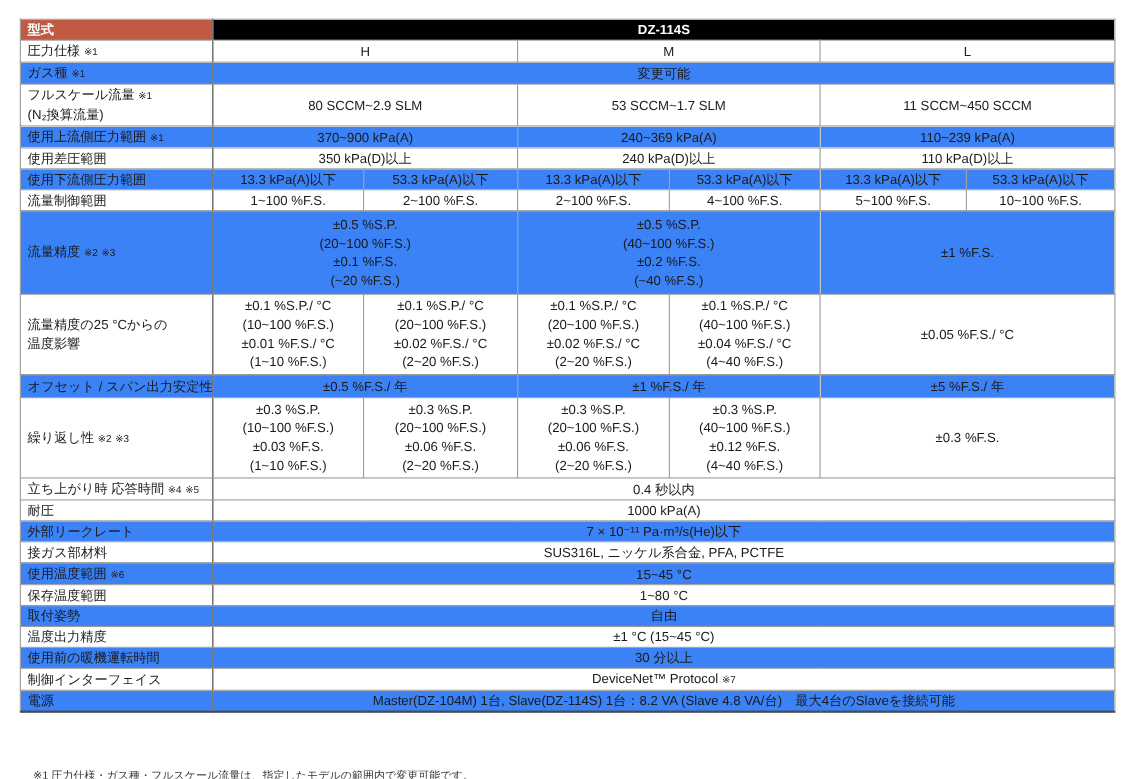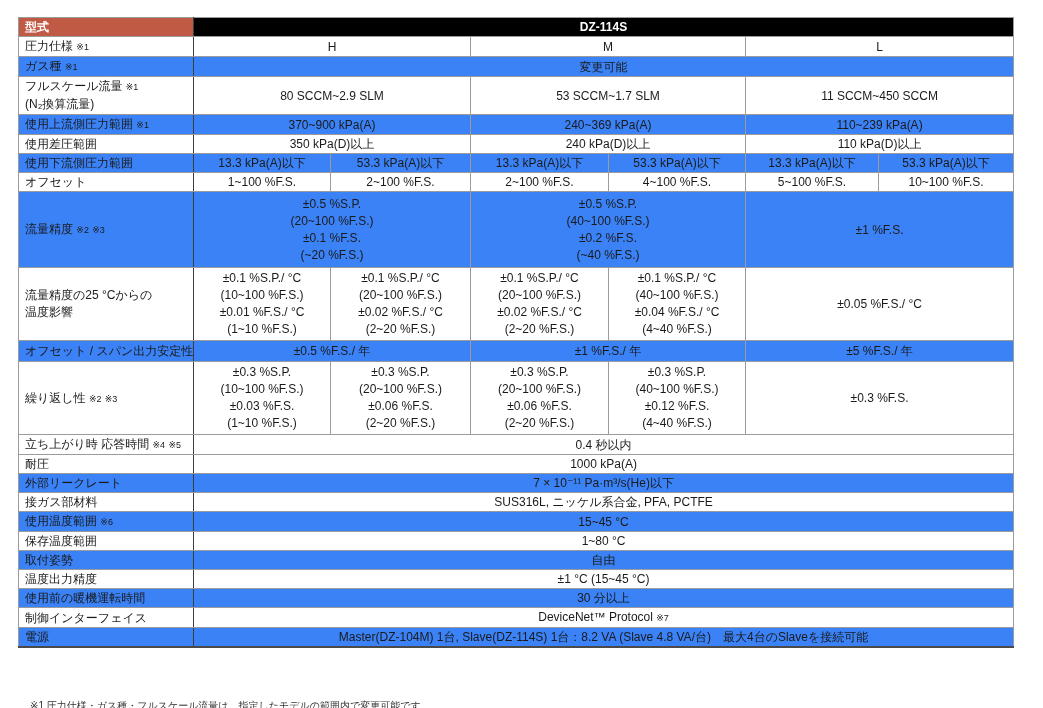--- a/index.html
+++ b/index.html
@@ -89,21 +89,21 @@
         <tr class="stripe">
           <td class="label">使用下流側圧力範囲</td>
           <td colspan="1">13.3 kPa(A)以下</td>
           <td colspan="1">53.3 kPa(A)以下</td>
           <td colspan="1">13.3 kPa(A)以下</td>
           <td colspan="1">53.3 kPa(A)以下</td>
           <td colspan="1">13.3 kPa(A)以下</td>
           <td colspan="1">53.3 kPa(A)以下</td>
         </tr>
         <tr>
-          <td class="label">オフセット</td>
+          <td class="label">流量制御範囲</td>
           <td colspan="1">1~100 %F.S.</td>
           <td colspan="1">2~100 %F.S.</td>
           <td colspan="1">2~100 %F.S.</td>
           <td colspan="1">4~100 %F.S.</td>
           <td colspan="1">5~100 %F.S.</td>
           <td colspan="1">10~100 %F.S.</td>
         </tr>
         <tr class="stripe">
           <td class="label">流量精度 <span class="note">※2</span> <span class="note">※3</span></td>
           <td colspan="2" class="multi">±0.5 %S.P.<br>(20~100 %F.S.)<br>±0.1 %F.S.<br>(~20 %F.S.)</td>

